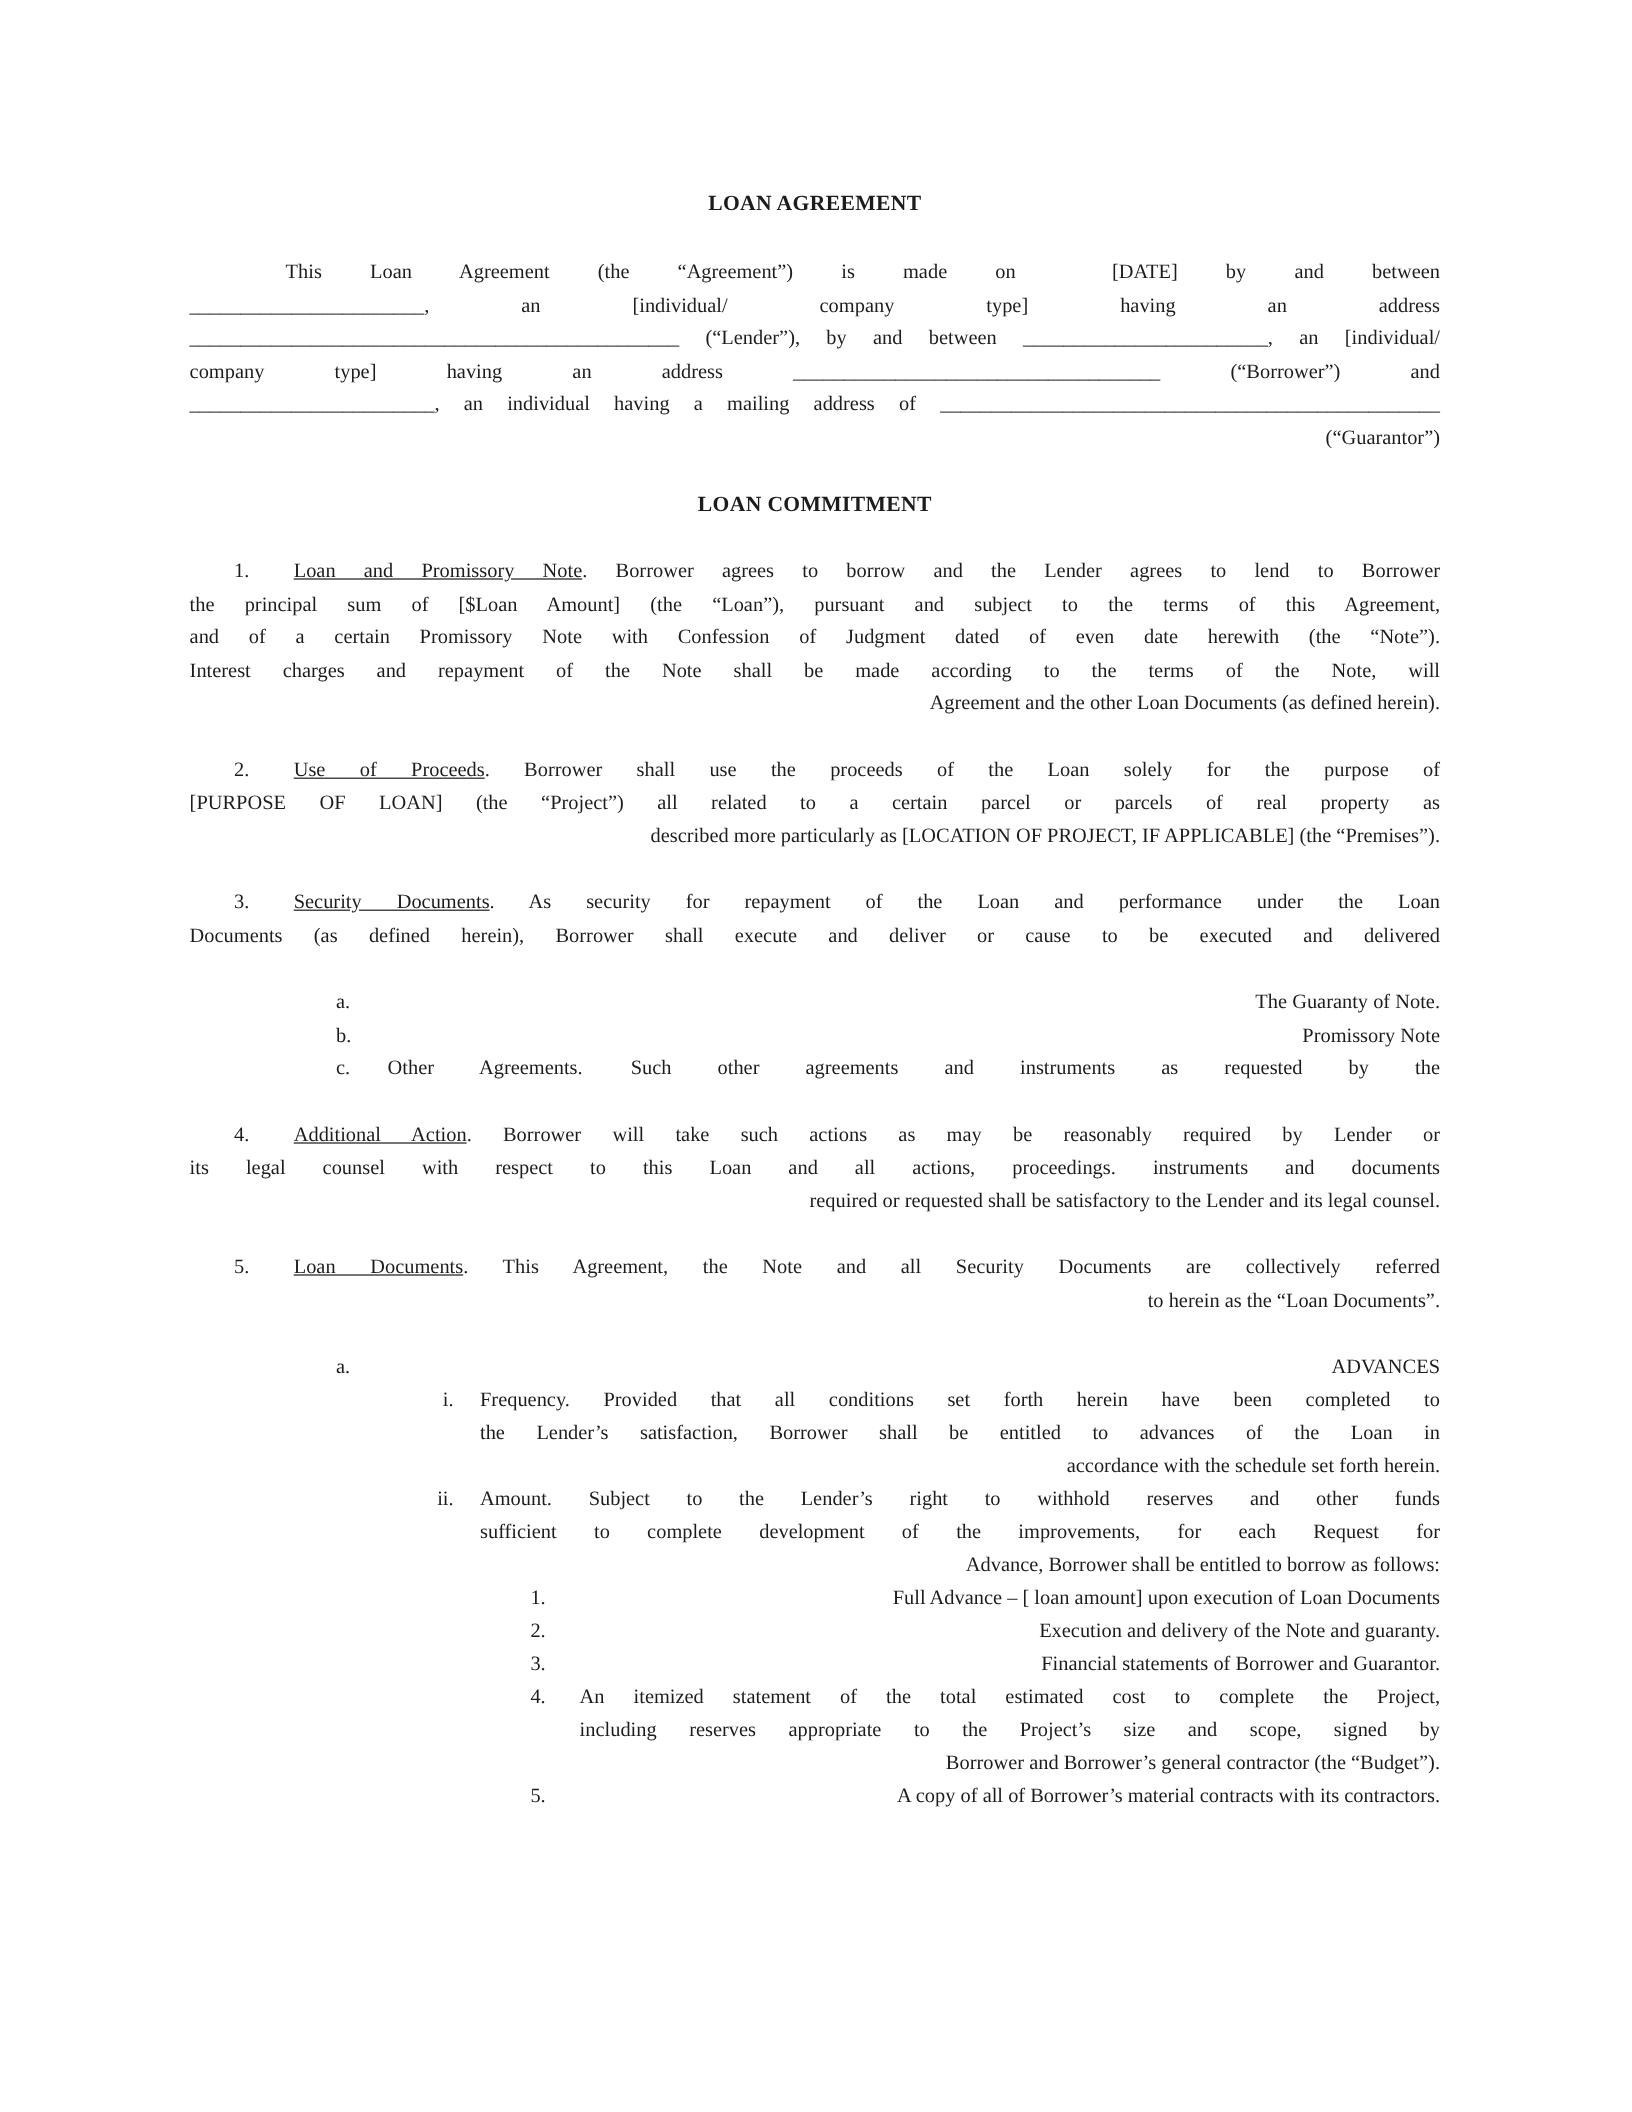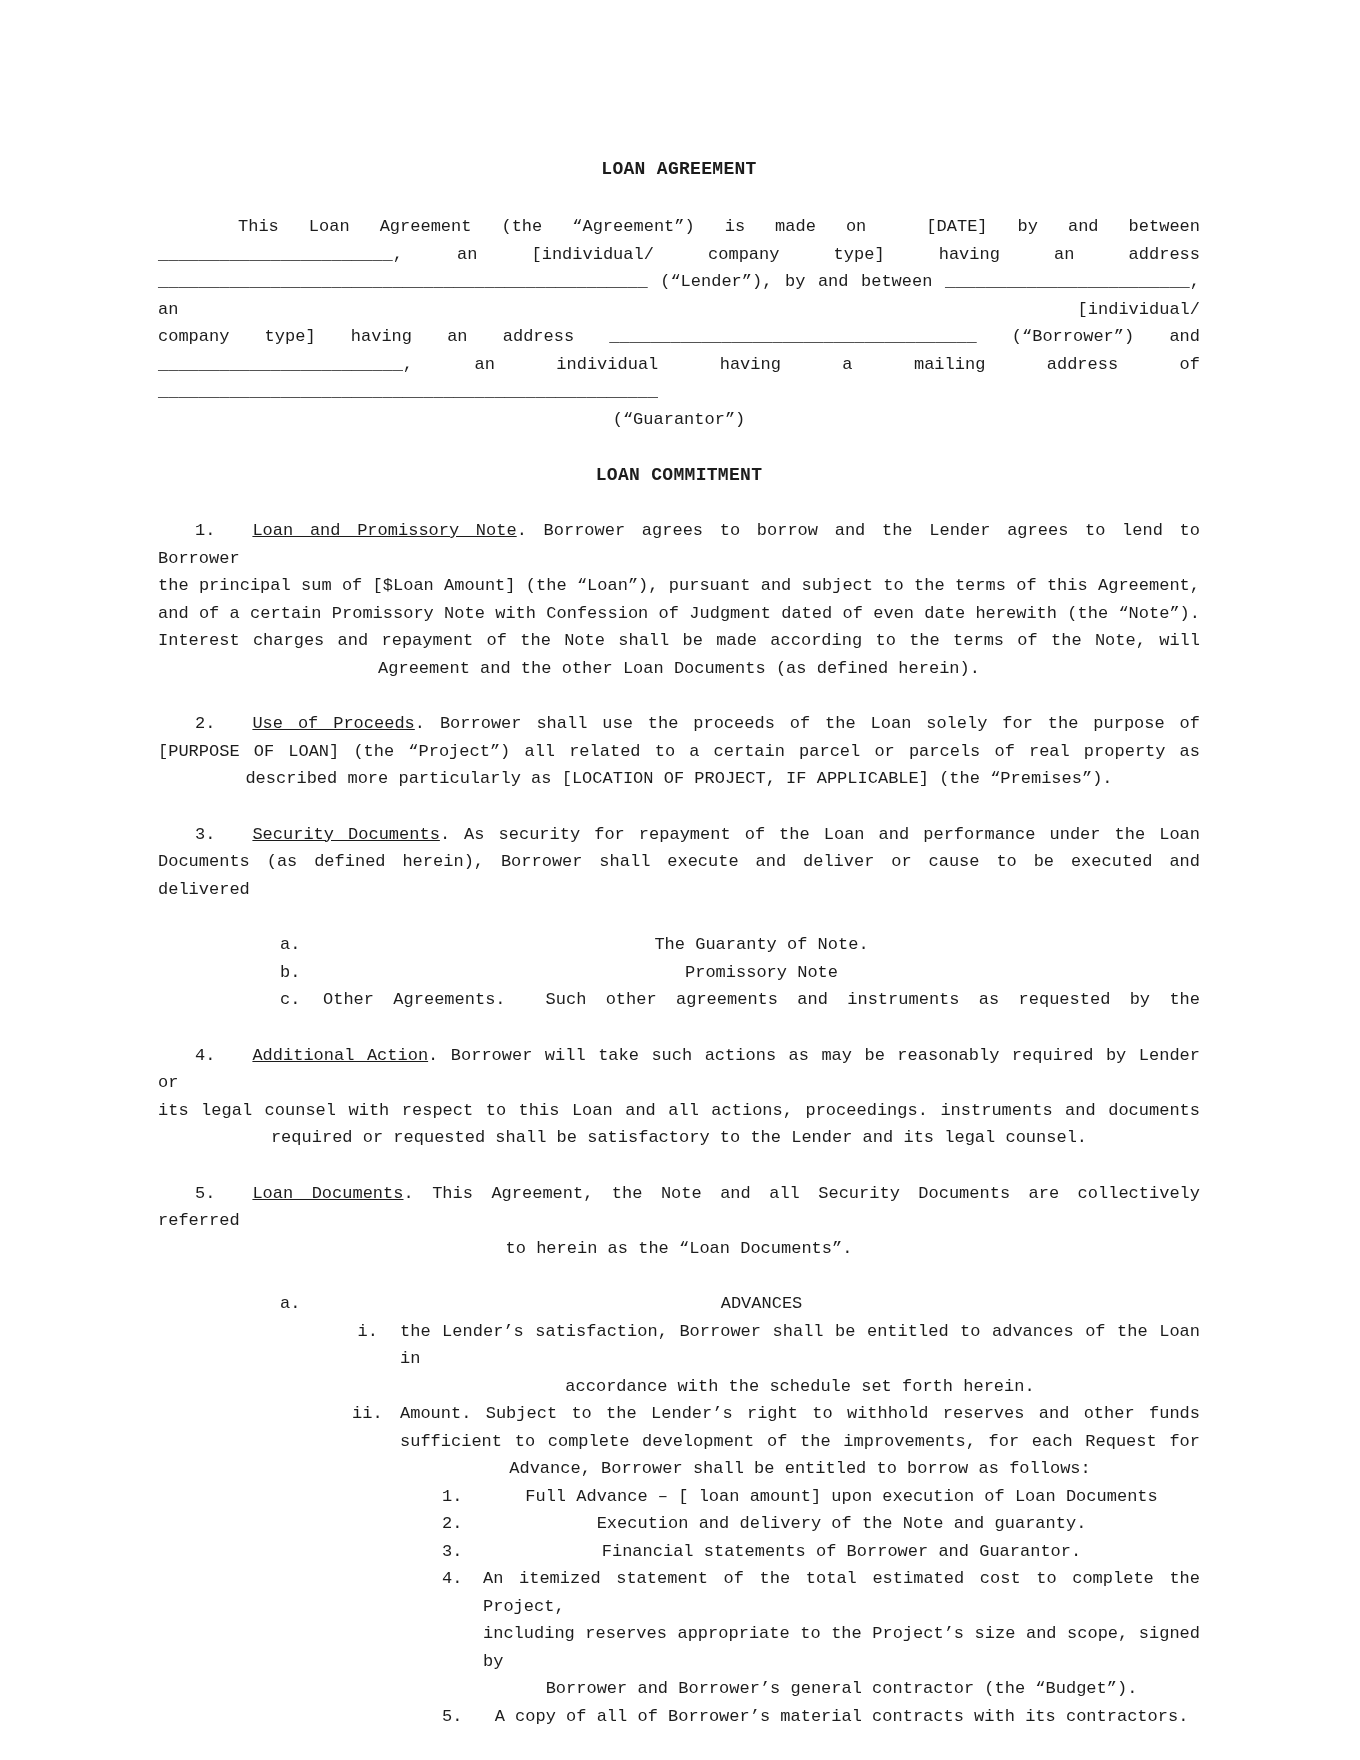--- a/index.html
+++ b/index.html
@@ -7,27 +7,26 @@
   body {
     width: 1360px; height: 1760px;
     font-family: "Liberation Serif", "DejaVu Serif", serif;
     color: #1c1c1c;
     overflow: hidden;
   }
   .page {
     box-sizing: border-box;
     width: 1360px; height: 1760px;
     padding: 155px 160px 40px 158px;
-    font-family: Liberation Mono, monospace;
   }
   .line {
     font-size: 17px;
     line-height: 27.5px;
     white-space: normal;
-    text-align: center;
+    text-align: right;
   }
   
   .jl { text-align: justify; text-align-last: justify; }
   .ind { text-indent: 80px; }           
   .secfirst { text-indent: 37px; }      
   .doc-title, .mid-heading {
     font-size: 18px; font-weight: bold; letter-spacing: 0.3px;
     line-height: 28px; text-align: center;
   }
   .doc-title { margin-bottom: 30px; }
@@ -117,20 +116,21 @@
   <div class="lst1 advances-block">
     <div class="item">
       <span class="mark line">a.</span>
       <div class="line">ADVANCES</div>
     </div>
   </div>
 
   <div class="lst2">
     <div class="item">
       <span class="mark line">i.</span>
+      <div class="line jl">Frequency. Provided that all conditions set forth herein have been completed to</div>
       <div class="line jl">the Lender’s satisfaction, Borrower shall be entitled to advances of the Loan in</div>
       <div class="line">accordance with the schedule set forth herein.</div>
     </div>
     <div class="item">
       <span class="mark line">ii.</span>
       <div class="line jl">Amount. Subject to the Lender’s right to withhold reserves and other funds</div>
       <div class="line jl">sufficient to complete development of the improvements, for each Request for</div>
       <div class="line">Advance, Borrower shall be entitled to borrow as follows:</div>
     </div>
   </div>

